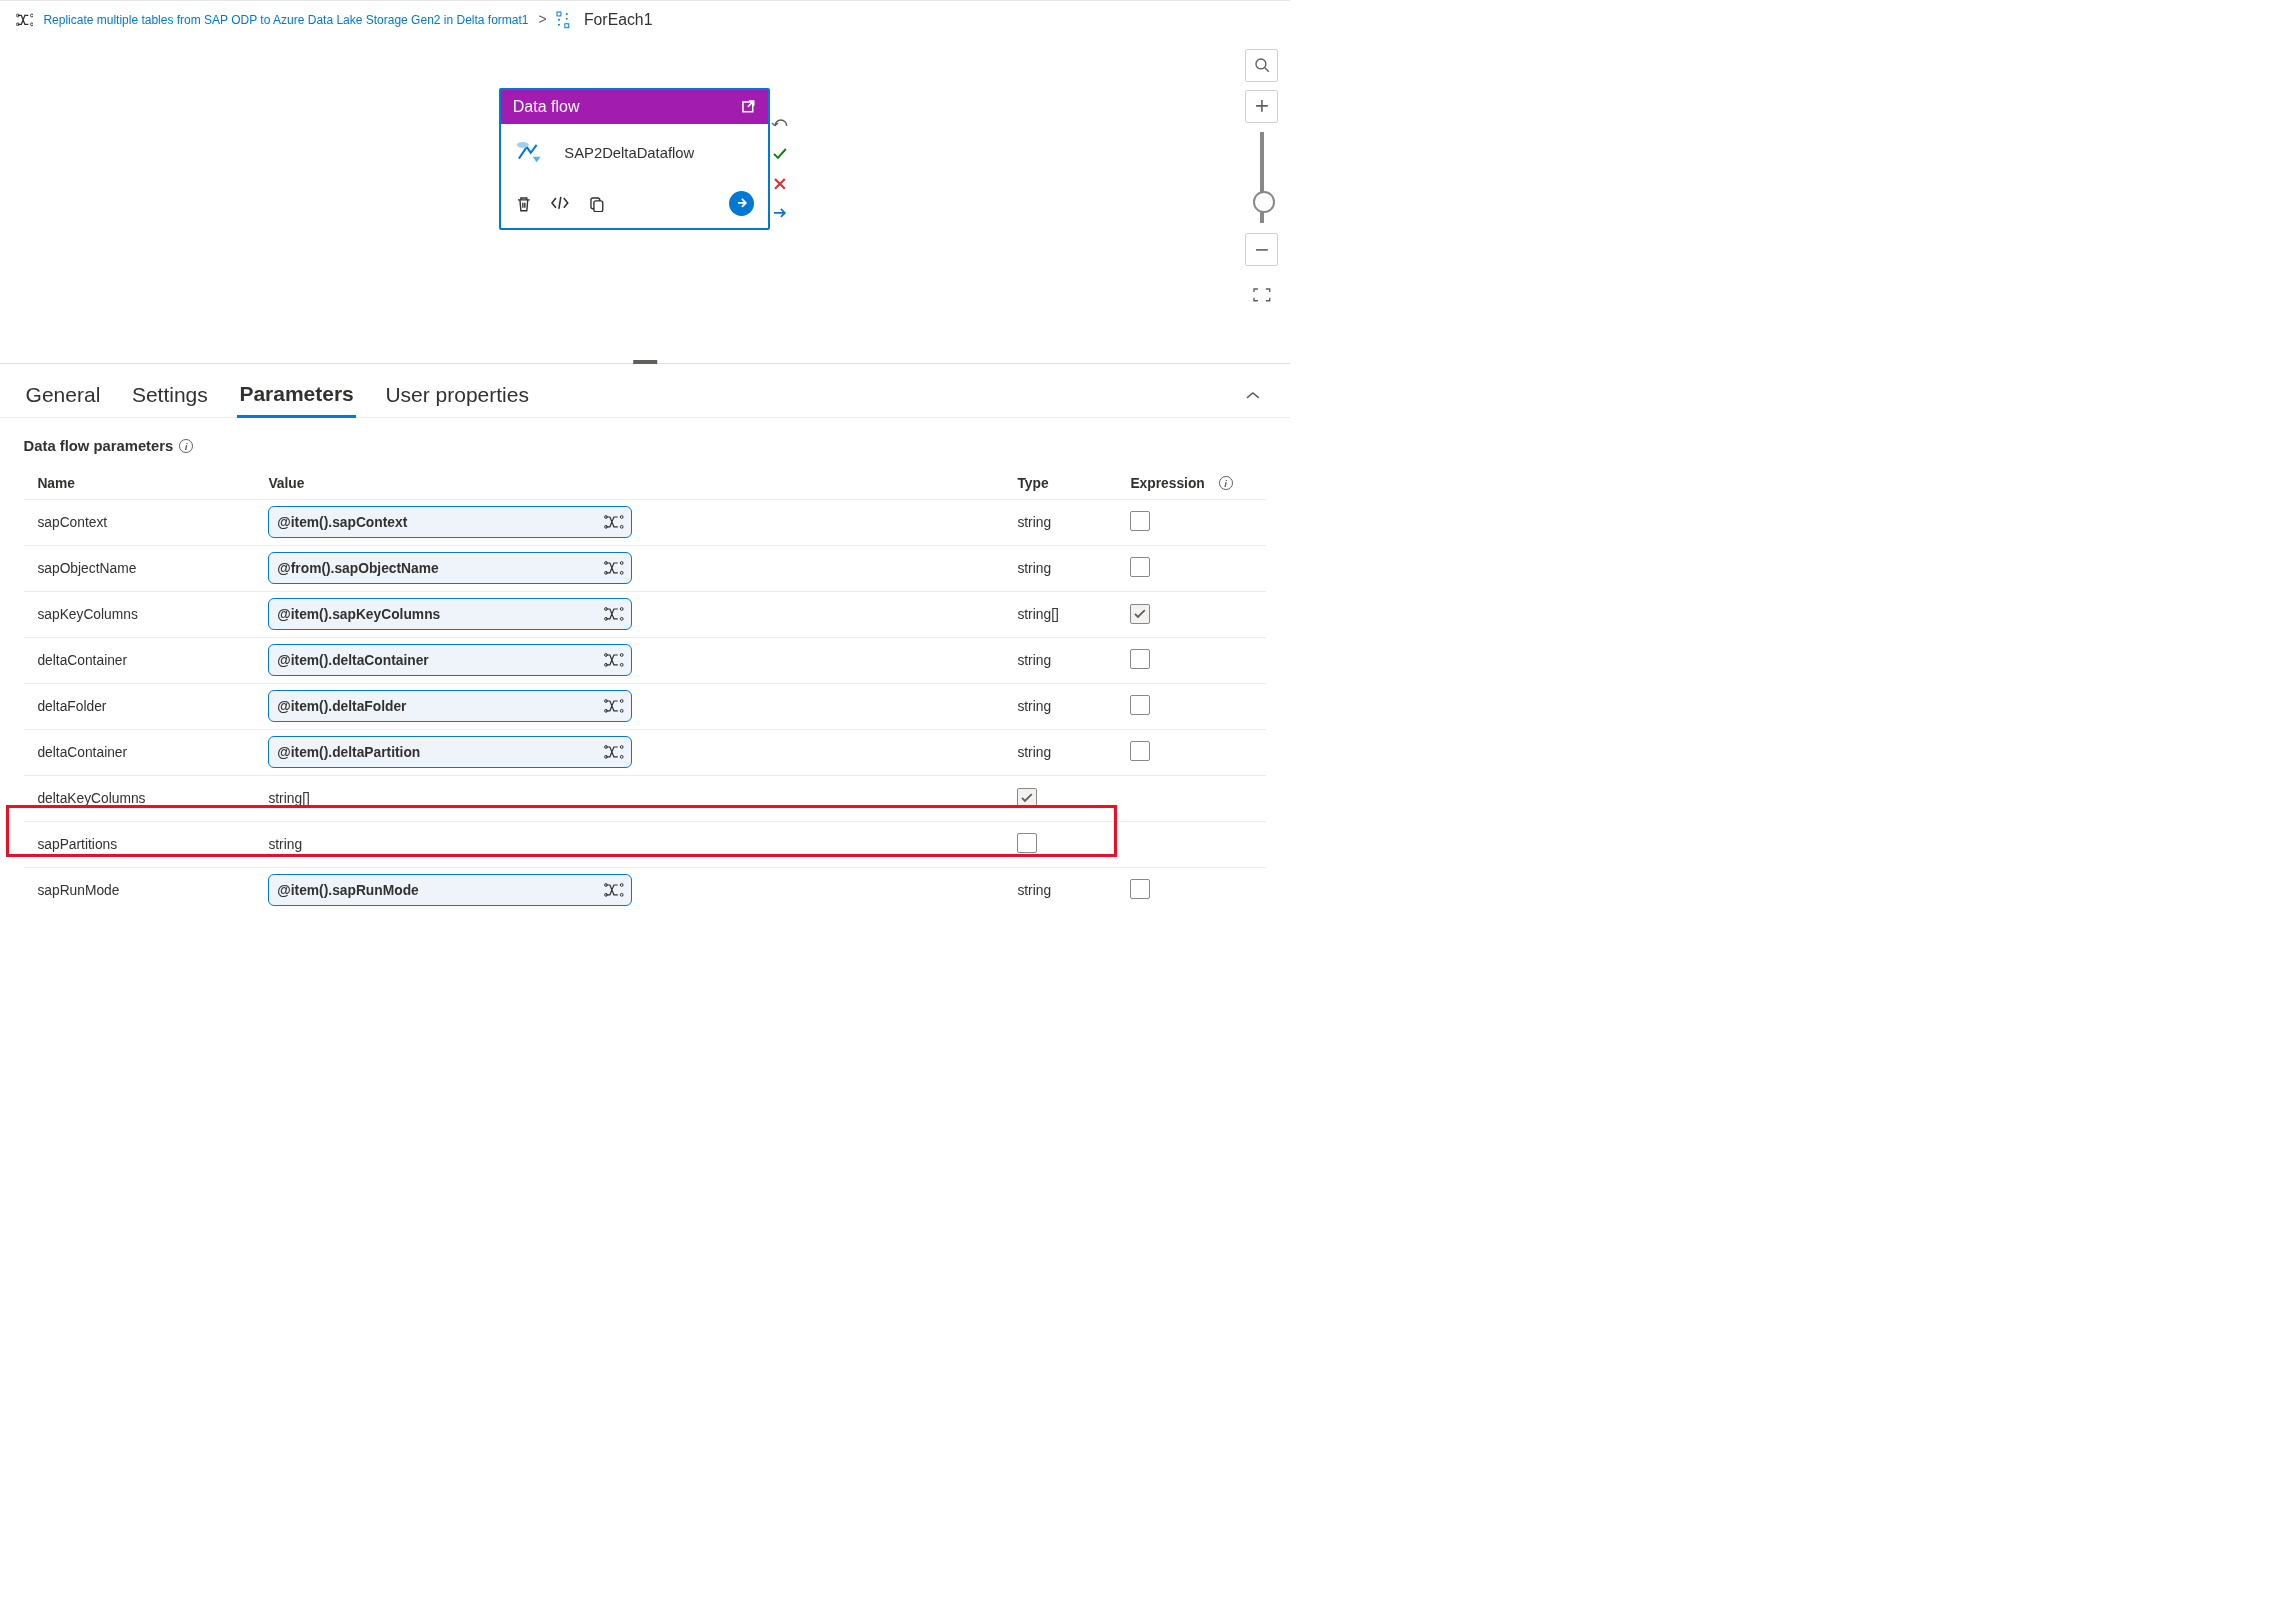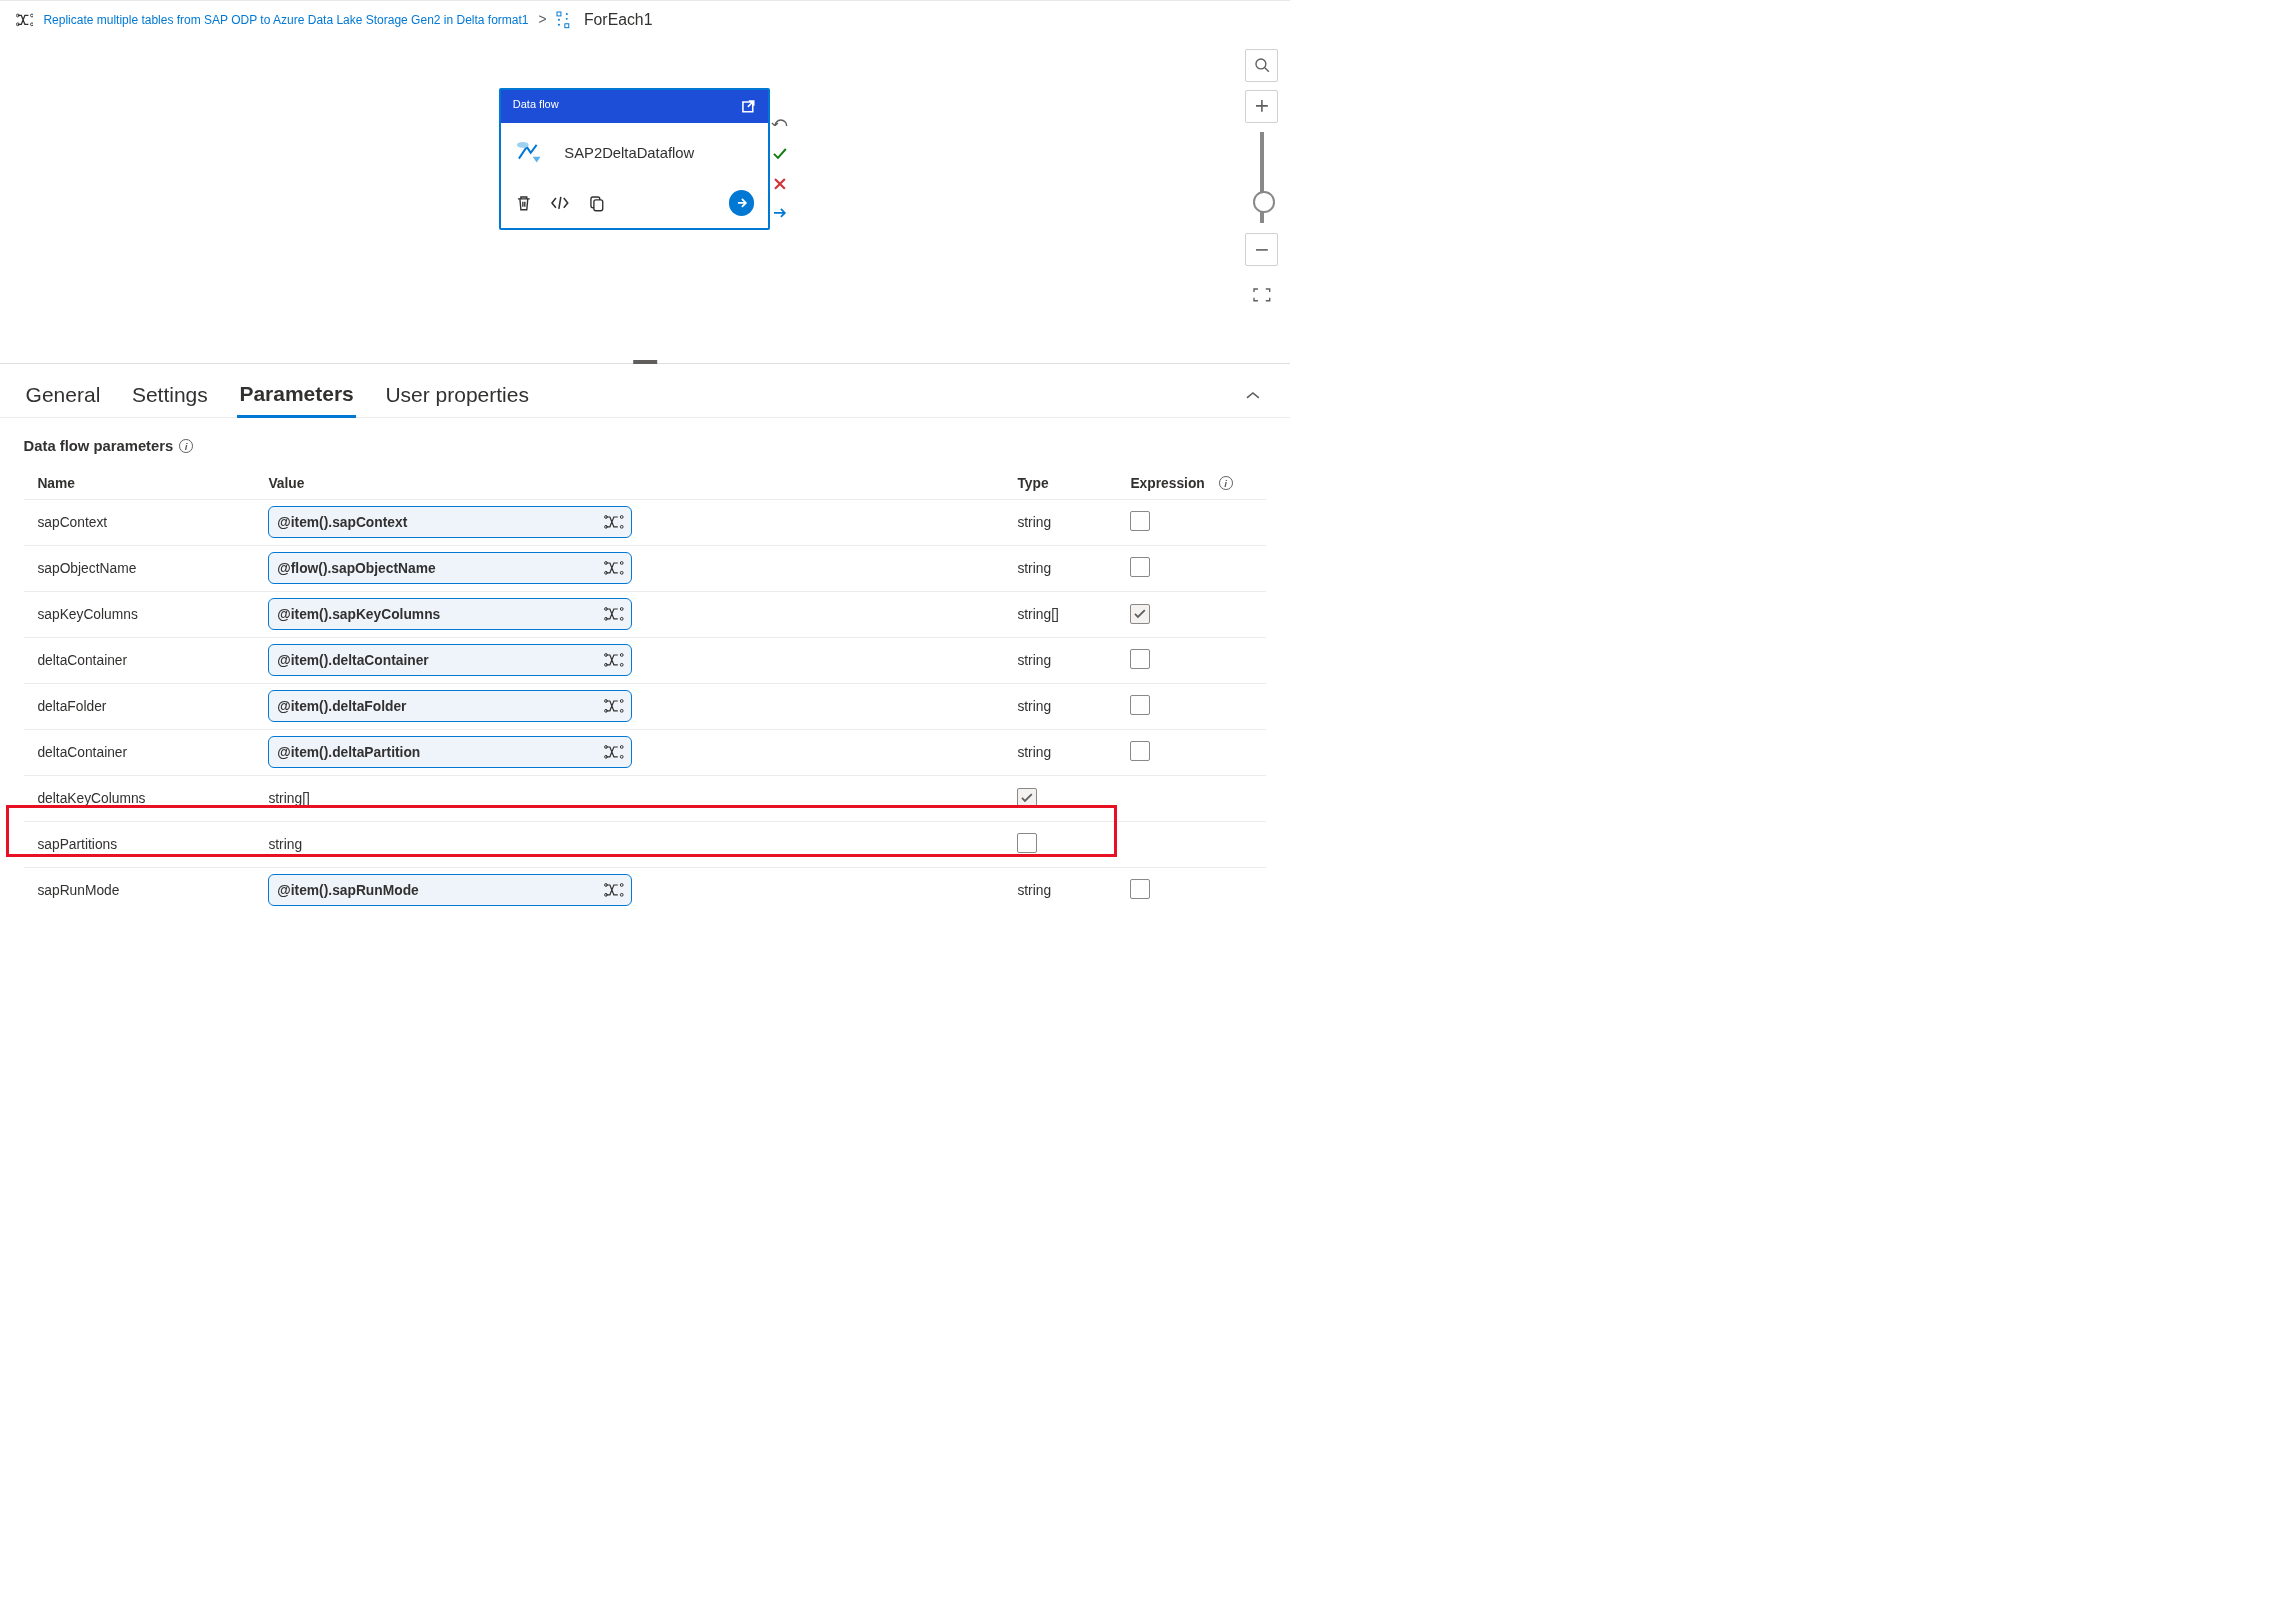--- a/index.html
+++ b/index.html
@@ -41,26 +41,27 @@
 }
 .activity-card {
   position: absolute;
   left: 499px; top: 49px;
   width: 271px;
   border: 2px solid #0078d4;
   border-radius: 2px;
   background: #fff;
 }
 .activity-header {
-  background: #1d4ed8;
+  background: #a21caf;
   color: #fff;
   padding: 7.9px 11.8px;
   display: flex;
   justify-content: space-between;
-  font-size: 11px;
+  align-items: center;
+  font-size: 16px;
 }
 .activity-body {
   display: flex;
   align-items: center;
   gap: 20px;
   padding: 13.8px 11.8px;
 }
 .activity-footer {
   display: flex;
   align-items: center;
@@ -399,21 +400,21 @@
                 </span>
               </div>
             </div>
             <div>string</div>
             <div><span class="checkbox"></span></div>
           </div>
           <div class="param-row">
             <div>sapObjectName</div>
             <div class="value-cell">
               <div class="value-input">
-                <span class="txt">@flow().sapObjectName</span>
+                <span class="txt">@from().sapObjectName</span>
                 <span>
                   <svg width="19.7" height="13.8" viewBox="0 0 20 14">
                     <path d="M2 2h4l4 10h4M2 12h4l4-10h4" stroke="#323130" stroke-width="1.2" fill="none"></path>
                     <circle cx="2" cy="2" r="1.4" fill="none" stroke="#323130"></circle>
                     <circle cx="2" cy="12" r="1.4" fill="none" stroke="#323130"></circle>
                     <circle cx="18" cy="2" r="1.4" fill="none" stroke="#323130"></circle>
                     <circle cx="18" cy="12" r="1.4" fill="none" stroke="#323130"></circle>
                   </svg>
                 </span>
               </div>

